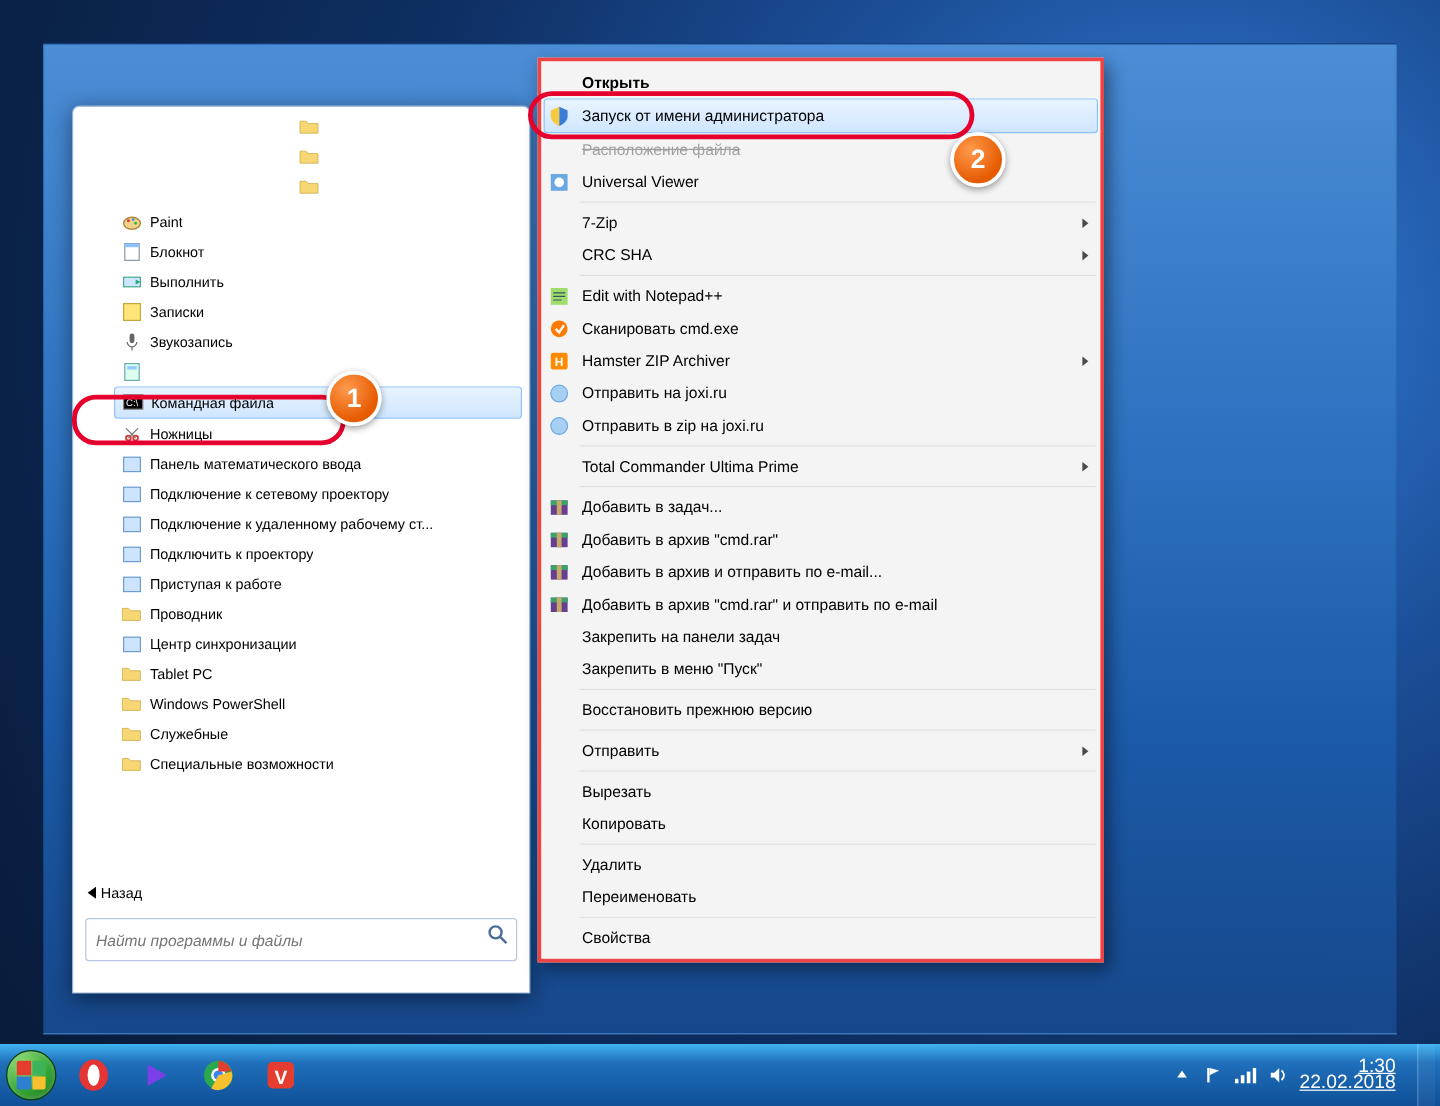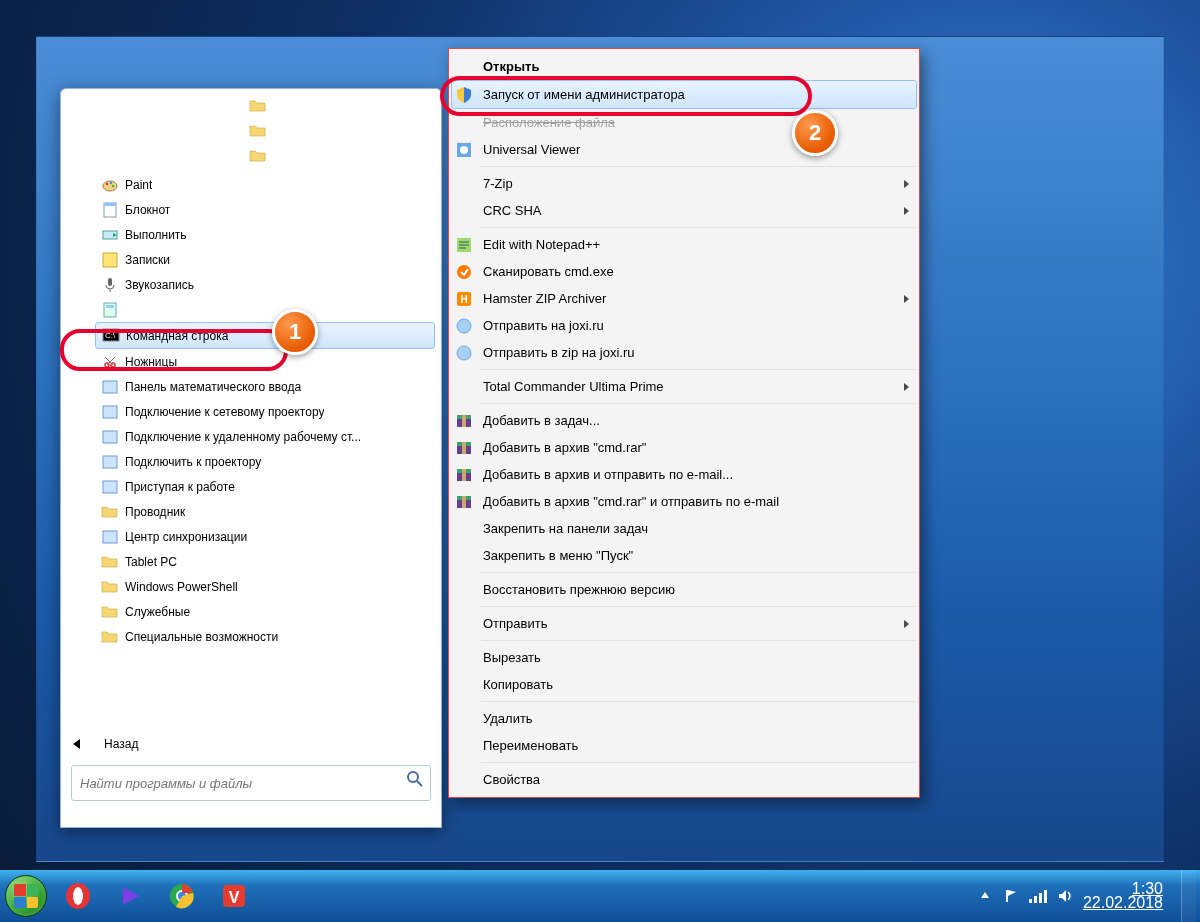--- a/index.html
+++ b/index.html
@@ -27,29 +27,29 @@
   .startmenu{position:absolute;left:60px;top:88px;width:382px;height:740px;background:#fff;border:1px solid #97b4d6;border-radius:6px 6px 0 0;box-shadow:0 4px 18px rgba(0,0,0,.45);padding:8px 6px 8px 6px;box-sizing:border-box;}
   .proglist{height:630px;overflow:hidden;}
   .sm-item{display:flex;align-items:center;height:25px;padding:0 6px;border-radius:3px;cursor:default;gap:6px;}
   .sm-item.indent1{margin-left:14px;flex-direction:column;}
   .sm-item.indent2{margin-left:28px;}
   .sm-item.sel{background:linear-gradient(#e9f3ff,#cfe6ff);border:1px solid var(--hover-border);}
   .sm-icon{width:18px;height:18px;display:flex;align-items:center;justify-content:center;}
   .sm-icon svg{width:18px;height:18px;}
   .sm-label{white-space:nowrap;overflow:hidden;text-overflow:ellipsis;}
 
-  .sm-back{display:flex;align-items:center;gap:24px;margin-top:6px;padding:4px 6px;}
+  .sm-back{display:flex;align-items:center;gap:4px;margin-top:6px;padding:4px 6px;}
   .sm-back .tri{width:0;height:0;border-top:5px solid transparent;border-bottom:5px solid transparent;border-right:7px solid #000;}
 
   .sm-search{margin:10px 4px 0 4px;position:relative;}
   .sm-search input{width:100%;height:36px;border:1px solid #b7c8de;border-radius:3px;padding:0 28px 0 8px;box-sizing:border-box;font-style:italic;color:#777;font-size:13px;outline:none;}
   .sm-search .mag{position:absolute;right:6px;top:4px;width:20px;height:20px;}
 
   
-  .ctxmenu{position:absolute;left:448px;top:48px;width:472px;background:#f4f4f4;border:1px solid #ef4444;box-shadow:4px 6px 14px rgba(0,0,0,.45);padding:4px 2px;box-sizing:border-box;}
+  .ctxmenu{position:absolute;left:448px;top:48px;width:472px;background:#f4f4f4;border:3px solid #ef4444;box-shadow:4px 6px 14px rgba(0,0,0,.45);padding:4px 2px;box-sizing:border-box;}
   .ctx-row{display:flex;align-items:center;height:27px;padding:0 8px 0 2px;gap:8px;cursor:default;}
   .ctx-row.sel{background:linear-gradient(#e9f3ff,#cfe6ff);border:1px solid var(--hover-border);border-radius:3px;padding-left:1px;padding-right:20px;}
   .ctx-icon{width:22px;height:22px;display:flex;align-items:center;justify-content:center;flex:none;}
   .ctx-icon svg{width:18px;height:18px;}
   .ctx-label{flex:1;white-space:nowrap;overflow:hidden;text-overflow:ellipsis;font-size:13px;}
   .ctx-label.bold{font-weight:700;}
   .ctx-arrow{width:0;height:0;border-top:4px solid transparent;border-bottom:4px solid transparent;border-left:5px solid #4a4a4a;}
   .ctx-sep{height:1px;background:#e1e1e1;margin:3px 2px 3px 30px;}
 
   
@@ -156,21 +156,21 @@
             </svg>
           </span>
       <span class="sm-label"></span>
         </div>
         <div class="sm-item indent2 sel">
       <span class="sm-icon">
             <svg viewBox="0 0 18 18">
               <use href="#ic-cmd"></use>
             </svg>
           </span>
-      <span class="sm-label">Командная строка</span>
+      <span class="sm-label">Командная файла</span>
         </div>
         <div class="sm-item indent2">
       <span class="sm-icon">
             <svg viewBox="0 0 18 18">
               <use href="#ic-snip"></use>
             </svg>
           </span>
       <span class="sm-label">Ножницы</span>
         </div>
         <div class="sm-item indent2">

